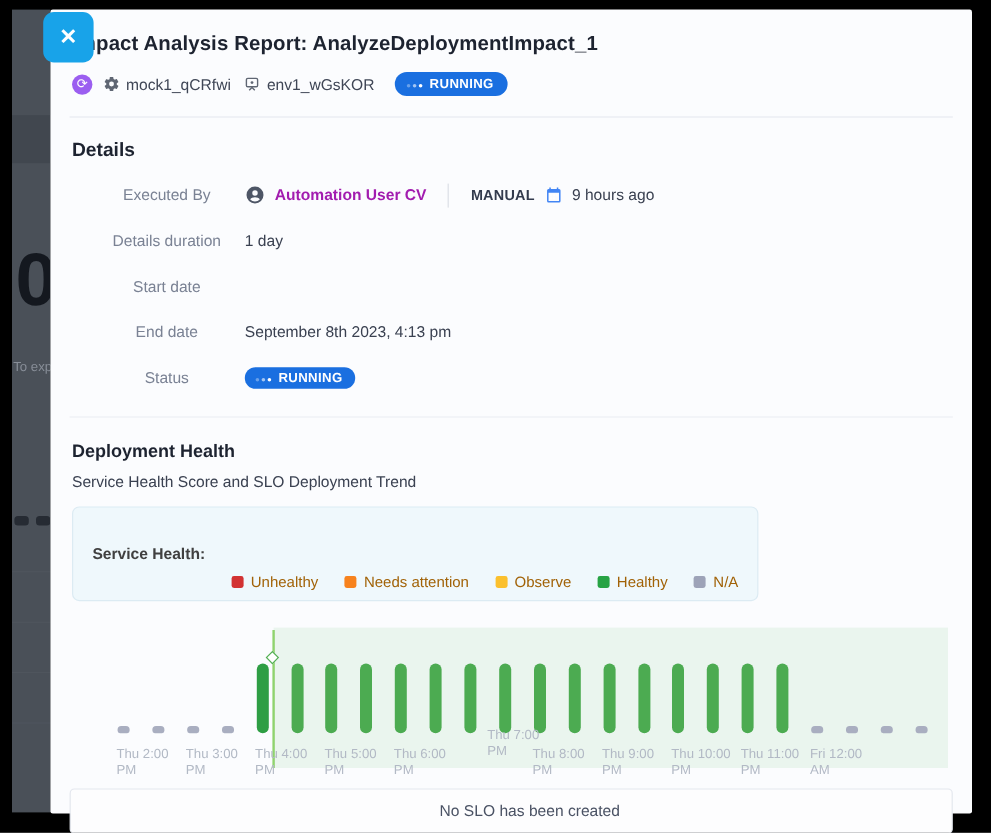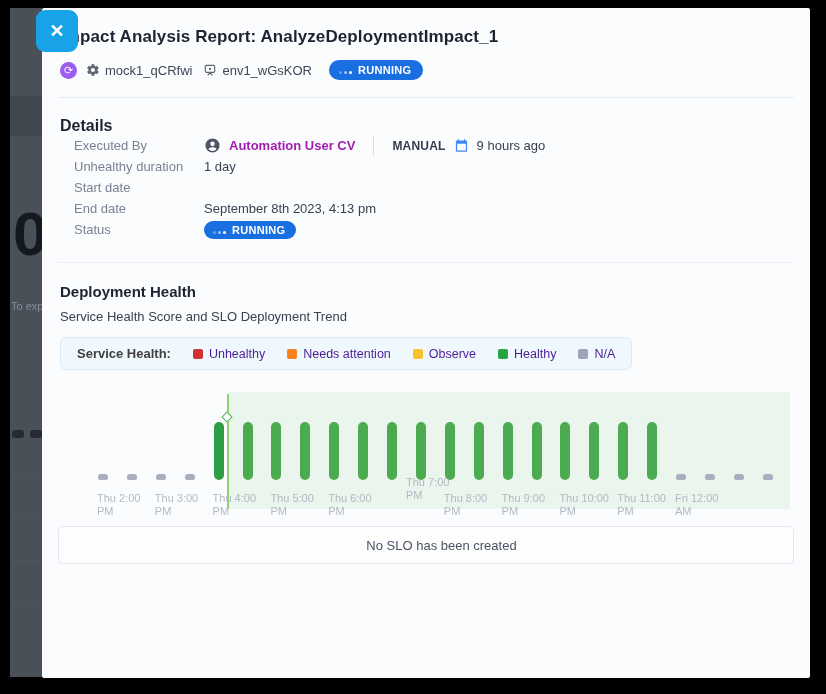--- a/index.html
+++ b/index.html
@@ -35,40 +35,40 @@
 
   .badge-running { display:inline-flex; align-items:center; gap:4px; background:#1a6fe0; color:#fff;
     border-radius:12px; padding:4px 12px 4px 10px; font-size:11px; font-weight:700; letter-spacing:.3px; margin-left:8px; }
   .badge-running .dots span { display:inline-block; width:3px; height:3px; border-radius:50%; background:#fff; margin-right:2px; }
   .badge-running .dots span:nth-child(1){ opacity:.35; } .badge-running .dots span:nth-child(2){ opacity:.6; }
 
   .hr-inset { border:none; border-top:1px solid #e7eaf0; margin-top:17px; }
 
   .details-heading { margin-top:19px; margin-left:2px; font-size:16px; font-weight:700; color:#1d2330; }
 
-  .detail-row { display:flex; align-items:center; margin-left:16px; min-height:21px; }
+  .detail-row { display:flex; align-items:center; margin-left:16px; margin-top:17px; min-height:21px;text-align:center; }
   .detail-label { width:130px; flex:0 0 130px; font-size:13px; color:#7a8294; }
   .detail-value { font-size:13px; color:#3a4151; }
   .exec-value { display:flex; align-items:center; gap:8px; }
   .exec-user { font-size:13px; font-weight:600; color:#a21caf; }
   .v-sep { width:1px; height:20px; background:#dbdfe7; margin:0 10px; }
   .manual-text { font-size:12px; font-weight:700; color:#333b4d; letter-spacing:.2px; }
   .time-ago { font-size:13px; color:#3a4151; }
 
   .badge-running.small { margin-left:0; padding:3px 11px 3px 9px; }
 
   .section-divider { border:none; border-top:1px solid #eceef3; margin-top:22px; }
 
   .dh-heading { margin-top:20px; margin-left:2px; font-size:15px; font-weight:700; color:#1d2330; }
   .dh-subtitle { margin-top:9px; margin-left:2px; font-size:13px; color:#3a4151; }
 
   .legend-box { display:inline-flex; align-items:center; margin-top:13px; margin-left:2px;
     background:#eff8fc; border:1px solid #dcebf3; border-radius:6px; padding:8px 16px; gap:22px; }
   .legend-title { font-size:13px; font-weight:700; color:#404040; }
-  .legend-item { display:flex; align-items:center; gap:6px; font-size:12.5px; color:#4c1d95; }
+  .legend-item { display:flex; align-items:center; gap:6px; font-size:12.5px; color:#a16207;margin-top:47px; }
   .swatch { width:10px; height:10px; border-radius:2px; flex:0 0 10px; }
 
   
   .chart { position:relative; margin-top:16px; width:736px; height:136px; }
   .shade { position:absolute; background:rgba(90,185,100,.10); }
   .marker-line { position:absolute; width:2px; background:#8fd36e; }
   .marker-diamond { position:absolute; width:8px; height:8px; background:#fff; border:1.5px solid #54b054; transform:rotate(45deg); }
   .bar { position:absolute; border-radius:5px; }
   .bar.cap { border-radius:3px 3px 2px 2px; }
   .tick { position:absolute; font-size:11px; line-height:13px; color:#b2b9c5; white-space:nowrap; }
@@ -146,21 +146,21 @@
           <svg width="15" height="15" viewBox="0 0 24 24">
               <path fill="#4285f4" d="M19 4h-1V2h-2v2H8V2H6v2H5a2 2 0 0 0-2 2v14a2 2 0 0 0 2 2h14a2 2 0 0 0 2-2V6a2 2 0 0 0-2-2zm0 16H5V9h14v11z"></path>
               <path fill="#fff" d="M7 11h3v3H7zM11 11h3v3h-3zM15 11h3v3h-3zM7 15h3h0v3H7zM11 15h3v3h-3z" opacity=".9"></path>
             </svg>
         </span>
         <span class="time-ago">9 hours ago</span>
       </div>
     </div>
 
     <div class="detail-row">
-      <div class="detail-label">Unhealthy duration</div>
+      <div class="detail-label">Details duration</div>
       <div class="detail-value">1 day</div>
     </div>
     <div class="detail-row">
       <div class="detail-label">Start date</div>
     </div>
     <div class="detail-row">
       <div class="detail-label">End date</div>
       <div class="detail-value">September 8th 2023, 4:13 pm</div>
     </div>
     <div class="detail-row">

